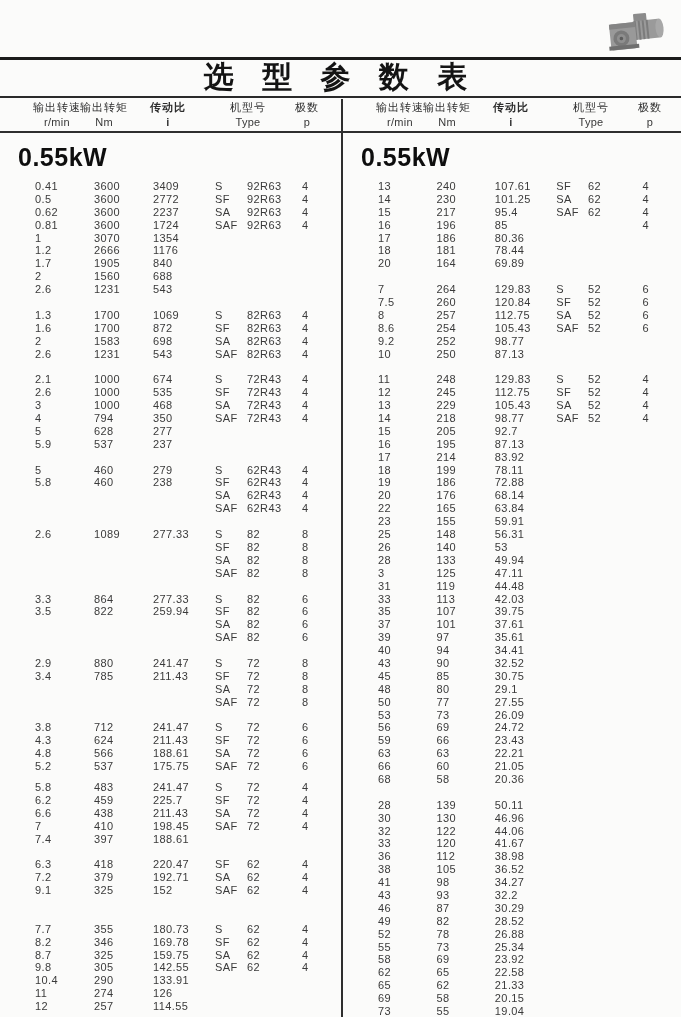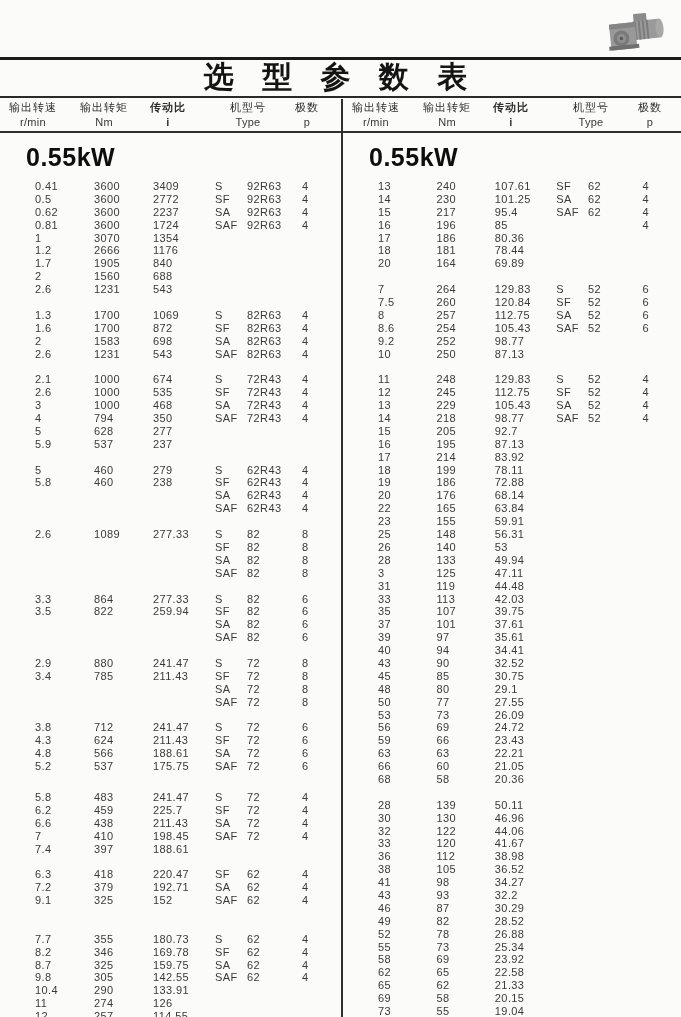--- a/index.html
+++ b/index.html
@@ -30,31 +30,30 @@
   
   .photo{position:absolute;left:602px;top:8px;width:68px;height:48px;}
 
   
   .thead{position:absolute;top:100px;height:30px;}
   .thead-left{left:0;width:341px;}
   .thead-right{left:343px;width:338px;}
   .hcell{position:absolute;top:0;text-align:center;font-size:11px;color:#2e2e2e;line-height:15px;}
   .hcell .lab{display:block;letter-spacing:1px;}
   .hcell .unit{display:block;letter-spacing:0.3px;color:#383838;}
-  .h1{left:2px;width:62px;}
+  .h1{left:26px;width:62px;}
   .h2{left:72px;width:64px;}
   .h3{left:136px;width:64px;font-weight:bold;}
   .h4{left:216px;width:64px;}
   .h5{left:287px;width:40px;}
 
   
   .kw{
     position:absolute;top:143px;font-size:25px;font-weight:bold;color:#0e0e0e;
     letter-spacing:0.5px;
-    margin-left:8px;
   }
   .kw-left{left:18px;}
   .kw-right{left:361px;}
 
   
   .tbl{position:absolute;top:180px;}
   .tbl-left{left:0;width:341px;}
   .tbl-right{left:343px;width:338px;}
   .group{margin:0;}
   .row{height:12.9px;line-height:12.9px;font-size:11px;white-space:nowrap;display:flex;padding-left:35px;}
@@ -435,21 +434,21 @@
         </div>
         <div class="row">
           <span class="c c1"></span>
           <span class="c c2"></span>
           <span class="c c3"></span>
           <span class="c c4a">SAF</span>
           <span class="c c4b">72</span>
           <span class="c c5">8</span>
         </div>
       </div>
-      <div class="group" style="margin-bottom: 18px;">
+      <div class="group" style="margin-bottom: 8px;">
         <div class="row">
           <span class="c c1">3.8</span>
           <span class="c c2">712</span>
           <span class="c c3">241.47</span>
           <span class="c c4a">S</span>
           <span class="c c4b">72</span>
           <span class="c c5">6</span>
         </div>
         <div class="row">
           <span class="c c1">4.3</span>

